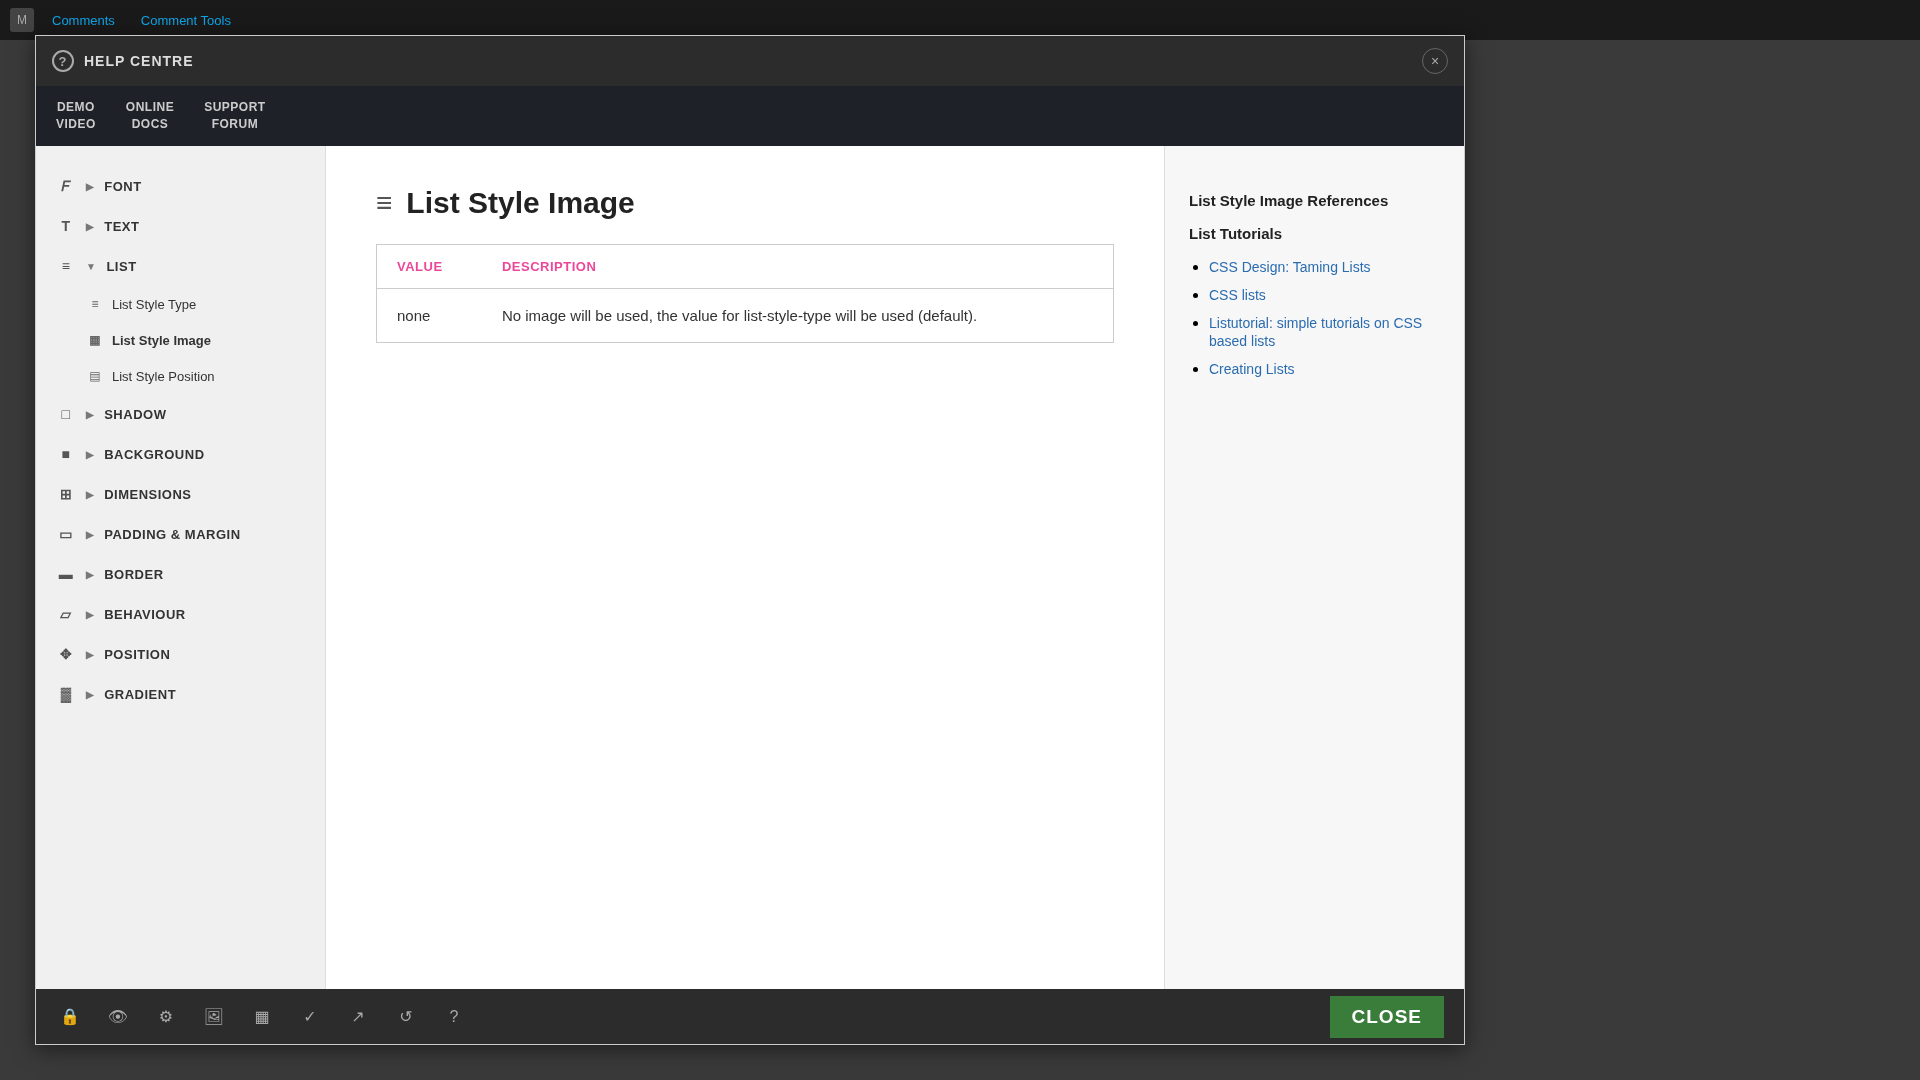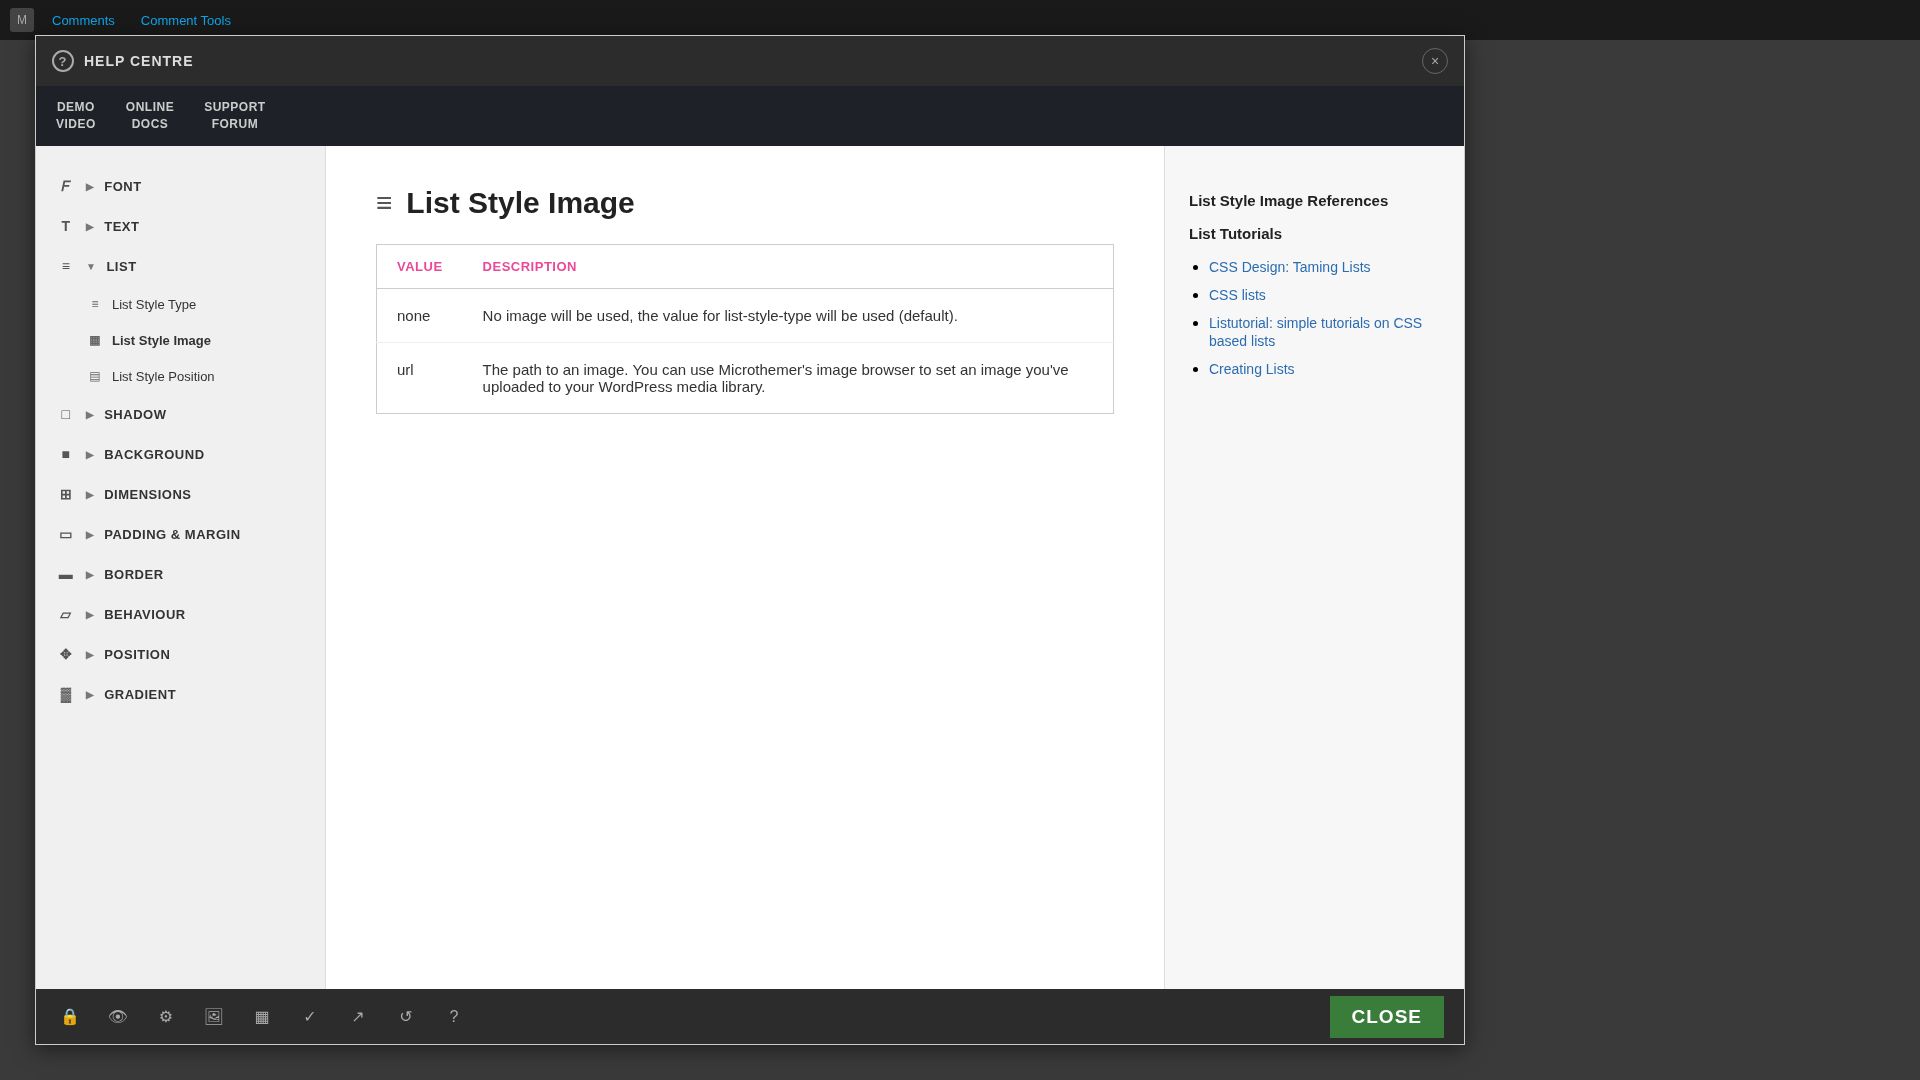--- a/index.html
+++ b/index.html
@@ -465,24 +465,20 @@
         <thead>
           <tr>
             <th>VALUE</th>
             <th>DESCRIPTION</th>
           </tr>
         </thead>
         <tbody>
           <tr>
             <td>none</td>
             <td>No image will be used, the value for list-style-type will be used (default).</td>
-          </tr>
-          <tr>
-            <td>url</td>
-            <td>The path to an image. You can use Microthemer's image browser to set an image you've uploaded to your WordPress media library.</td>
           </tr>
         </tbody>
       </table>
     </div>
 
     <div class="references-panel">
       <h3 class="ref-section-title">List Style Image References</h3>
 
       <h3 class="ref-section-title">List Tutorials</h3>
       <ul class="ref-list">

